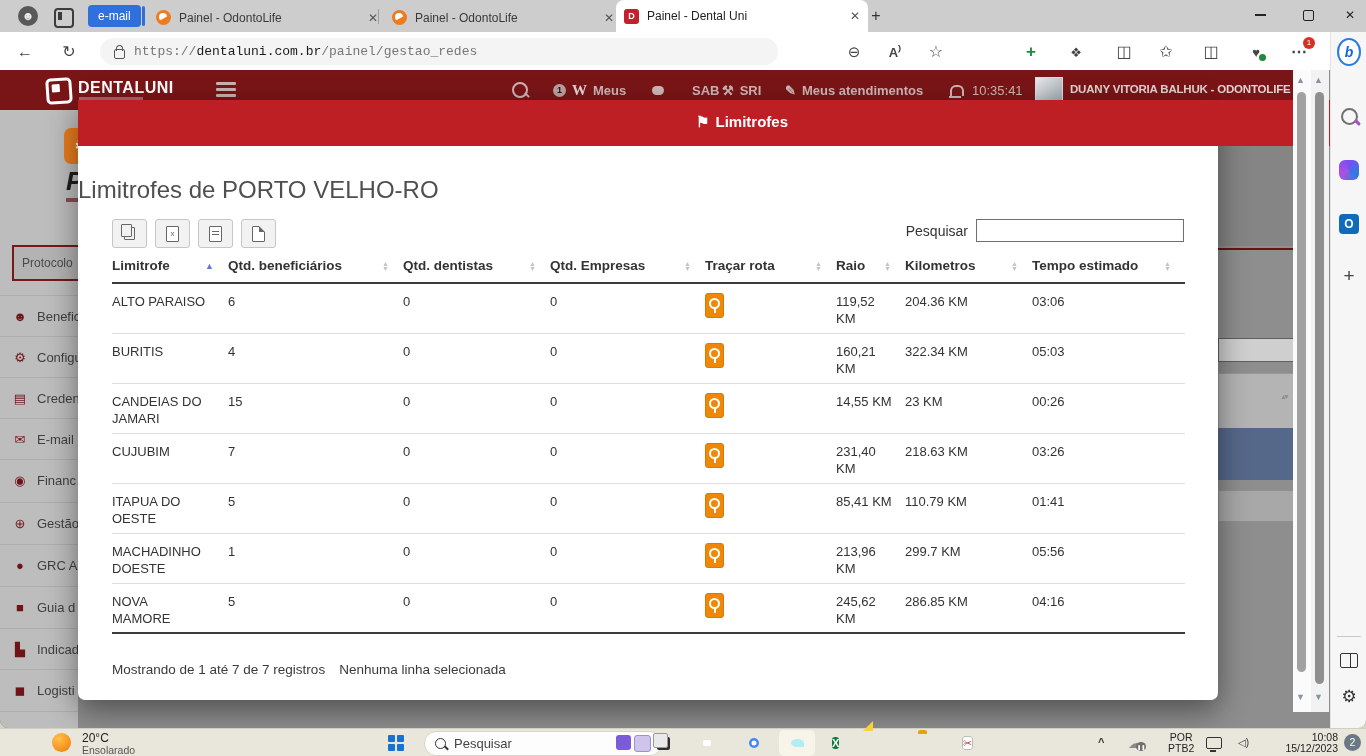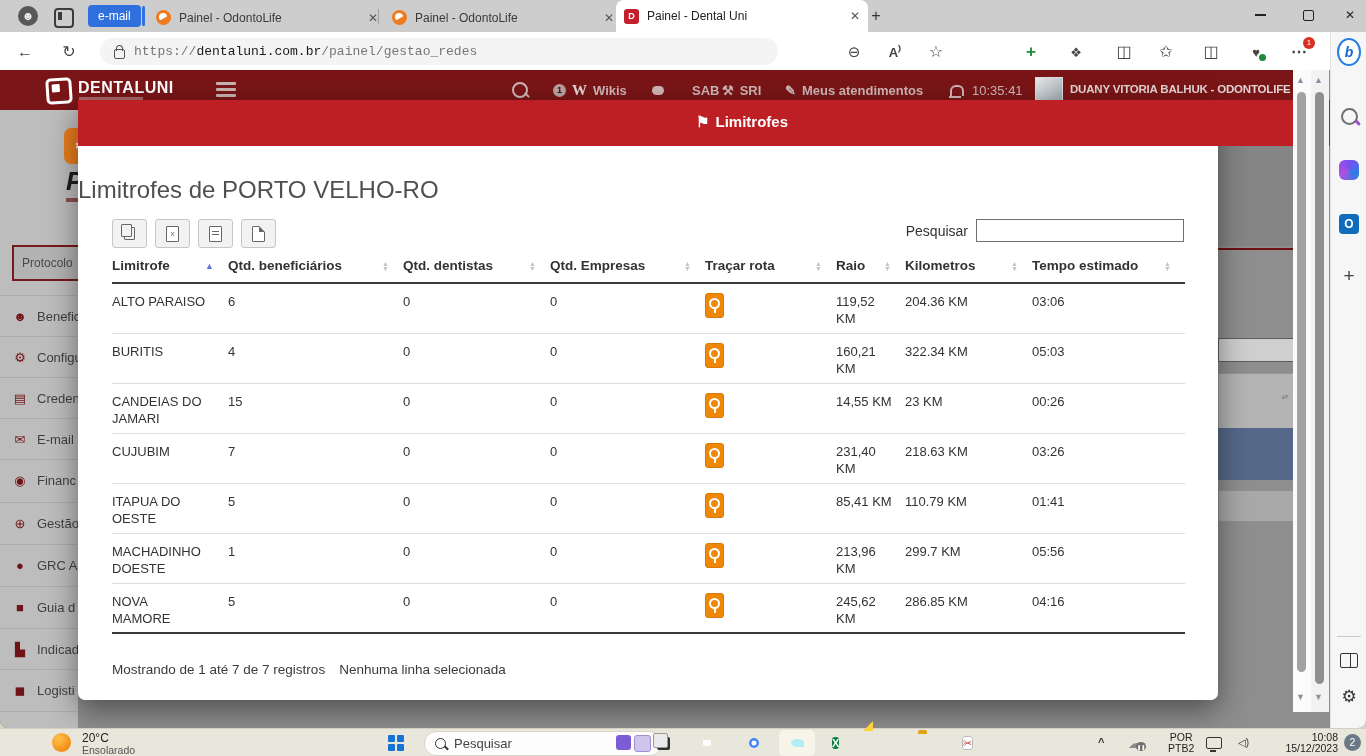--- a/index.html
+++ b/index.html
@@ -235,21 +235,21 @@
           <i></i>
           <i></i>
           <i></i>
         </span>
       <span class="hnav" style="left:512px;">
           <span class="hsearch"></span>
         </span>
       <span class="hnav" style="left:553px;">
         <span class="wbadge">1</span>
         <span class="wserif">W</span>
-        <span>Wikis</span>
+        <span>Meus</span>
       </span>
       <span class="hnav" style="left:652px;gap:28px;">
           <span class="bub"></span>
           <span>SAB</span>
         </span>
       <span class="hnav" style="left:722px;">
           <span>⚒</span>
           <span>SRI</span>
         </span>
       <span class="hnav" style="left:785px;">

